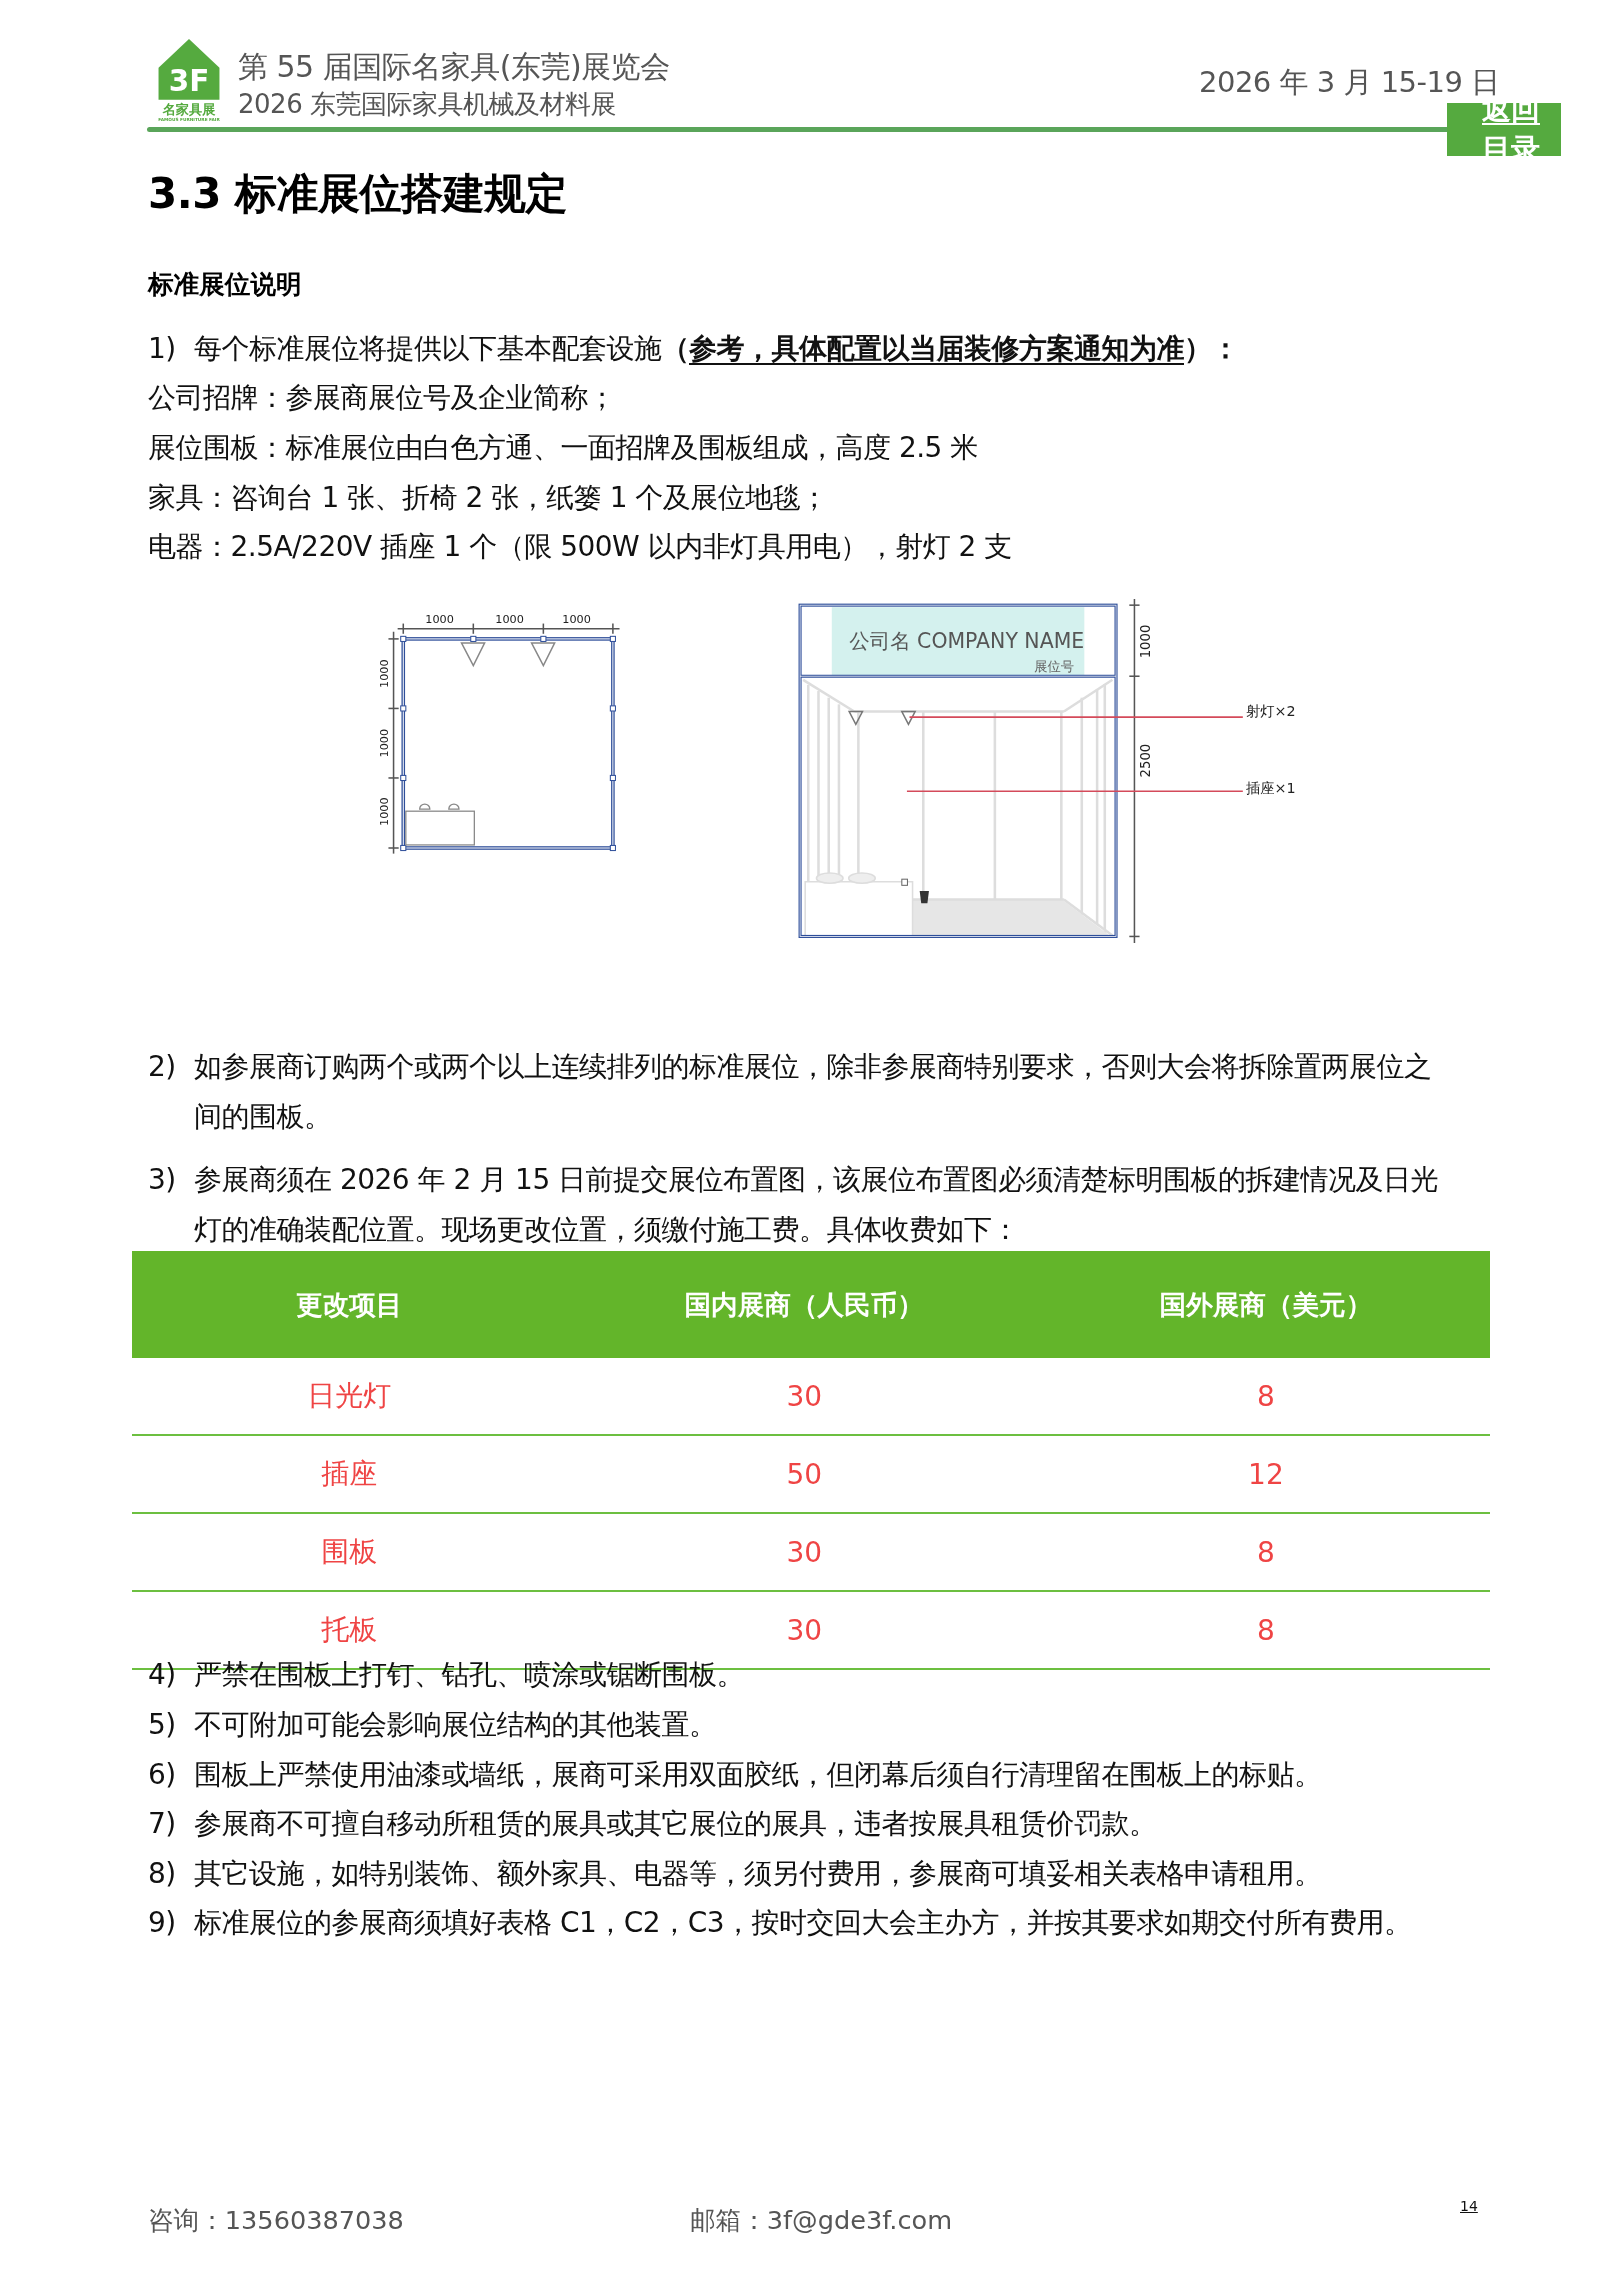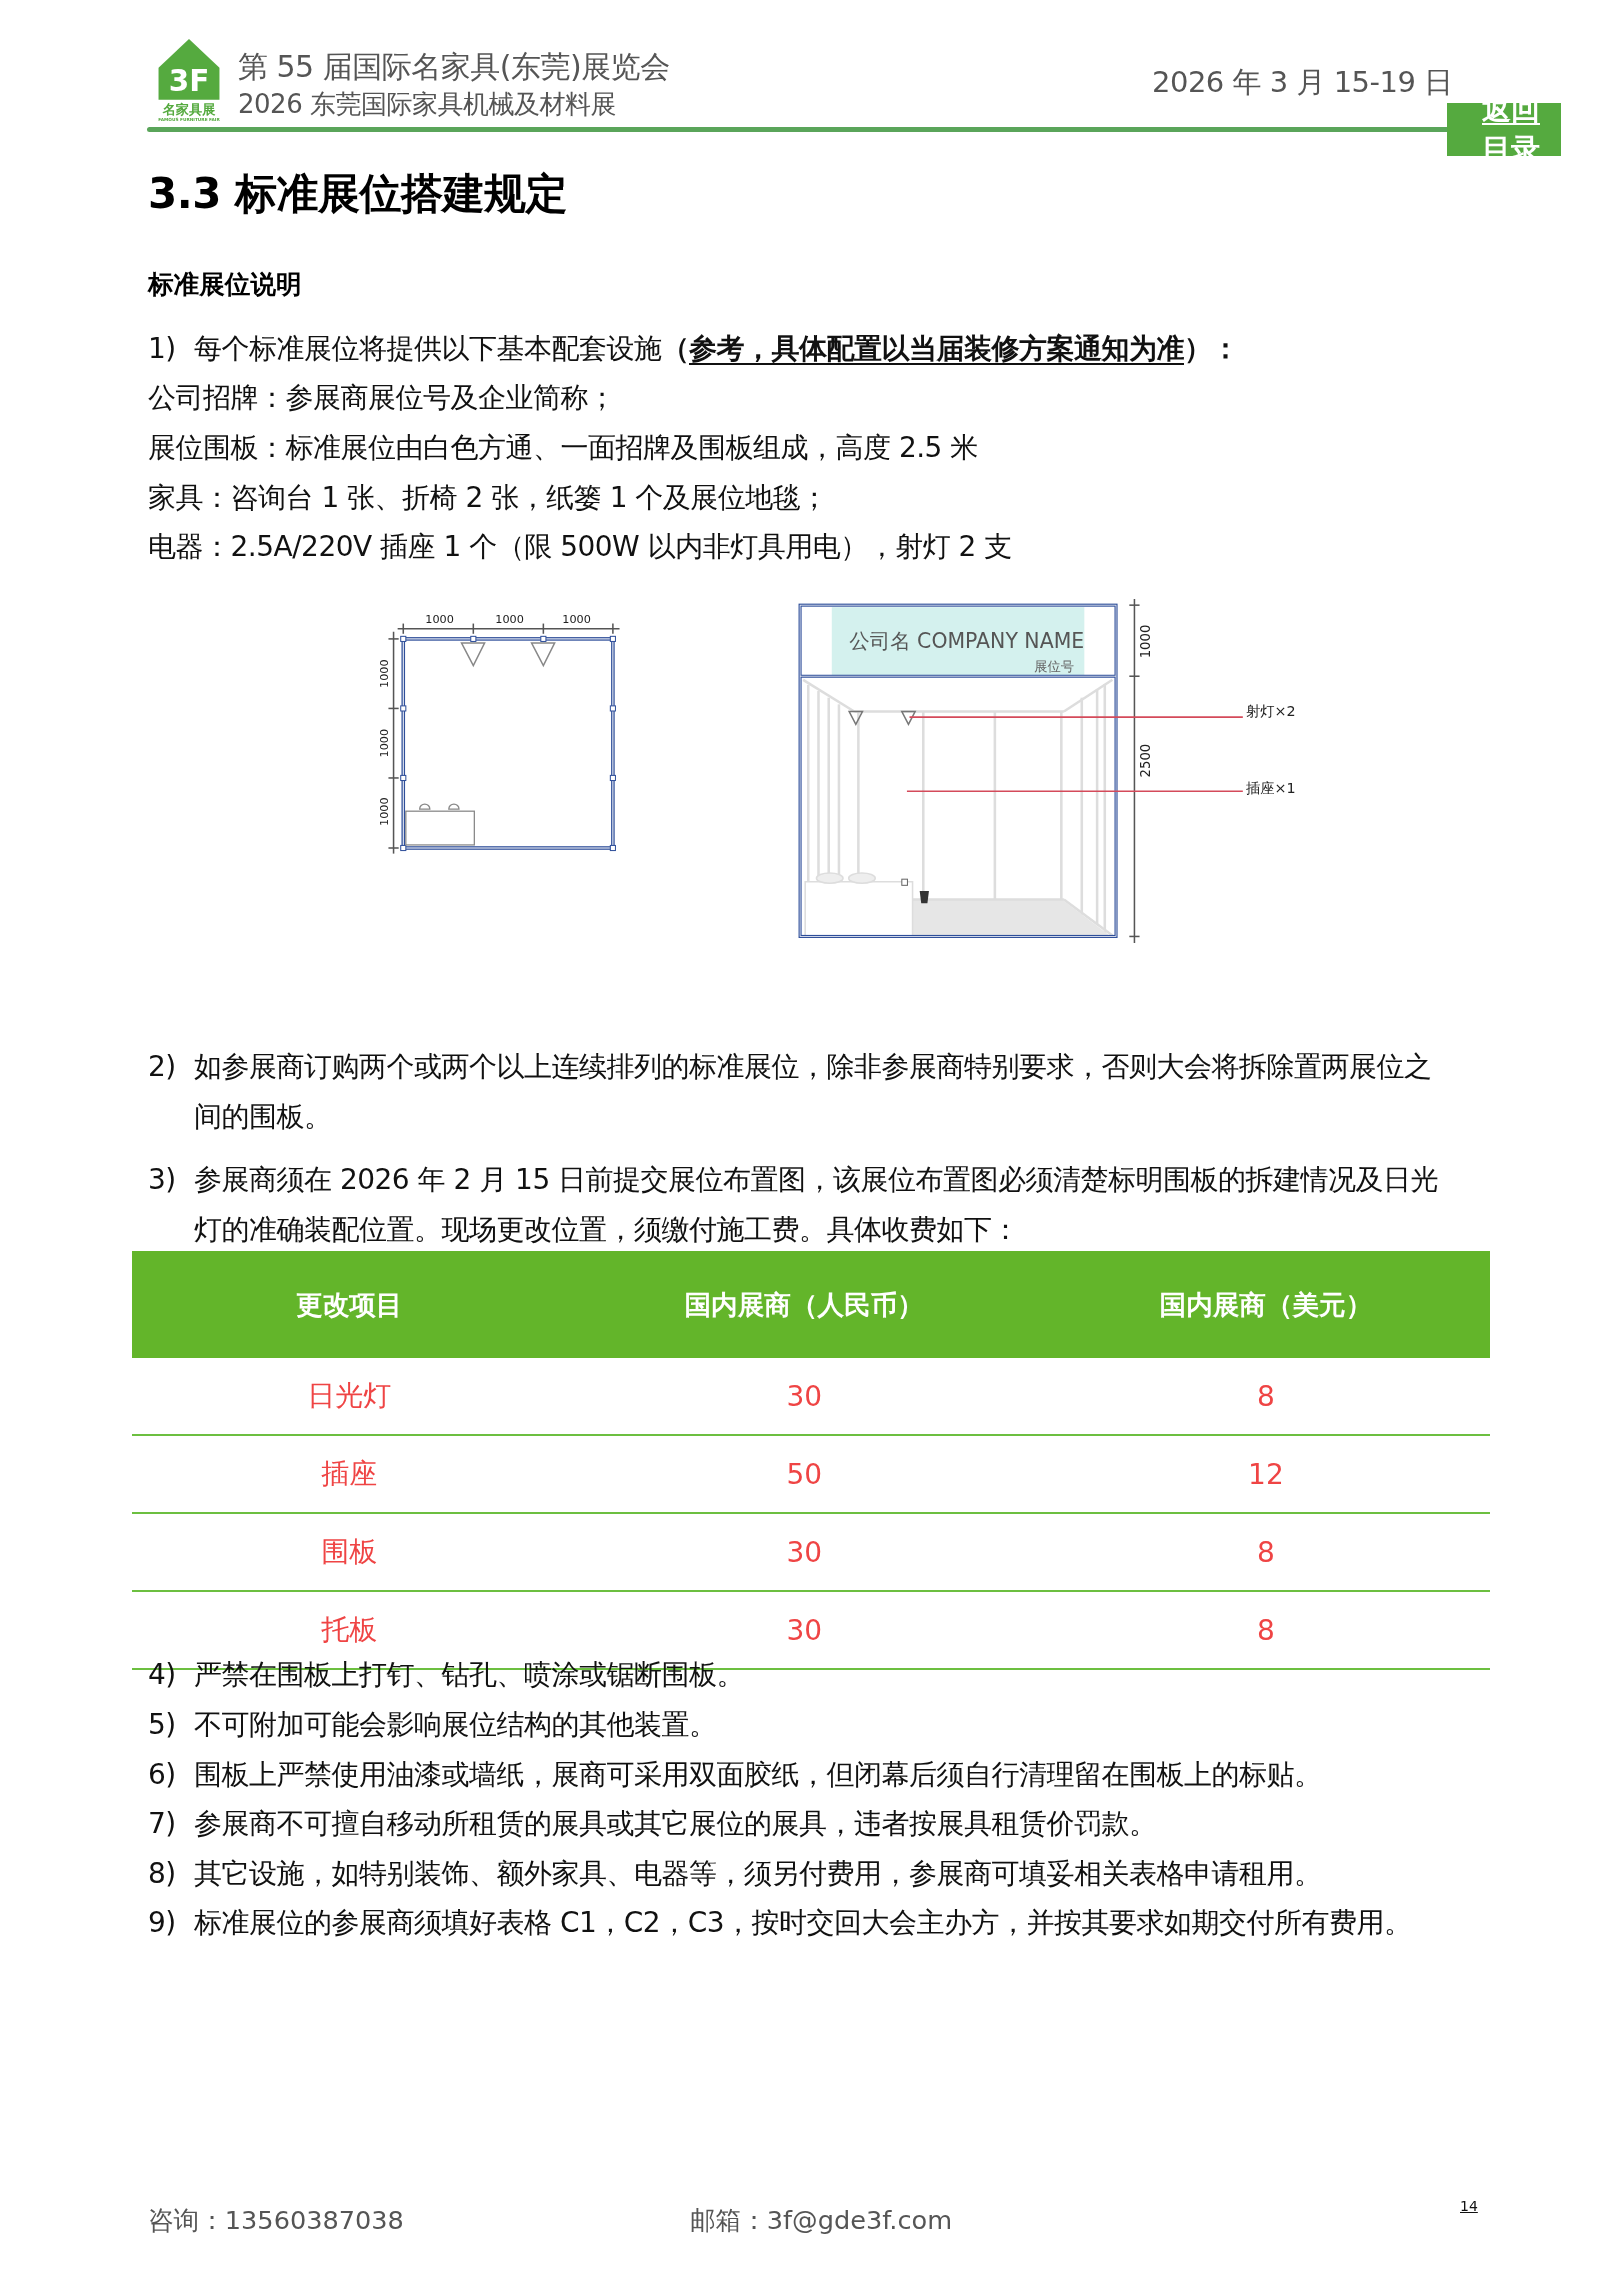--- a/index.html
+++ b/index.html
@@ -4,21 +4,21 @@
 <style>
   html, body { margin:0; padding:0; background:#ffffff; }
   body { width:1623px; height:2295px; position:relative; overflow:hidden;
          font-family:"DejaVu Sans","Liberation Sans",sans-serif; color:#111; }
   .abs { position:absolute; }
 
   
   .logo { left:156px; top:36px; width:66px; height:87px; }
   .hdr-title { left:238px; top:47px; font-size:30px; color:#555; white-space:nowrap; letter-spacing:-0.5px; }
   .hdr-sub { left:238px; top:87px; font-size:26px; color:#555; white-space:nowrap; letter-spacing:-0.5px; }
-  .hdr-date { left:1152px; top:63px; font-size:29px; color:#555; white-space:nowrap; letter-spacing:-0.5px; }
+  .hdr-date { left:1199px; top:63px; font-size:29px; color:#555; white-space:nowrap; letter-spacing:-0.5px; }
   .hdr-line { left:147px; top:127px; width:1309px; height:4.6px; background:#5aa55a; border-radius:2.6px; }
   .toc-btn { left:1447px; top:103px; width:79px; height:53px; background:#55aa3f; color:#fff;
              font-size:29px; font-weight:bold; display:flex; align-items:center; justify-content:center;
              cursor:pointer;padding-left:35px; }
   .toc-btn span { text-decoration:underline; text-underline-offset:4.1px; text-decoration-thickness:1.5px; }
 
   .h1 { left:148px; top:166px; font-size:42px; font-weight:bold; color:#000; white-space:nowrap; letter-spacing:-0.5px; }
   .h2 { left:148px; top:267px; font-size:25.6px; font-weight:bold; color:#000; white-space:nowrap; }
 
   .line { font-size:28px; color:#111; white-space:nowrap; letter-spacing:-0.5px; }
@@ -176,21 +176,21 @@
 <table class="abs tbl">
   <colgroup>
       <col class="c1">
       <col class="c2">
       <col class="c3">
     </colgroup>
   <thead>
     <tr>
       <th>更改项目</th>
       <th>国内展商（人民币）</th>
-      <th>国内展商（美元）</th>
+      <th>国外展商（美元）</th>
     </tr>
   </thead>
   <tbody>
     <tr>
       <td>日光灯</td>
       <td>30</td>
       <td>8</td>
     </tr>
     <tr>
       <td>插座</td>

